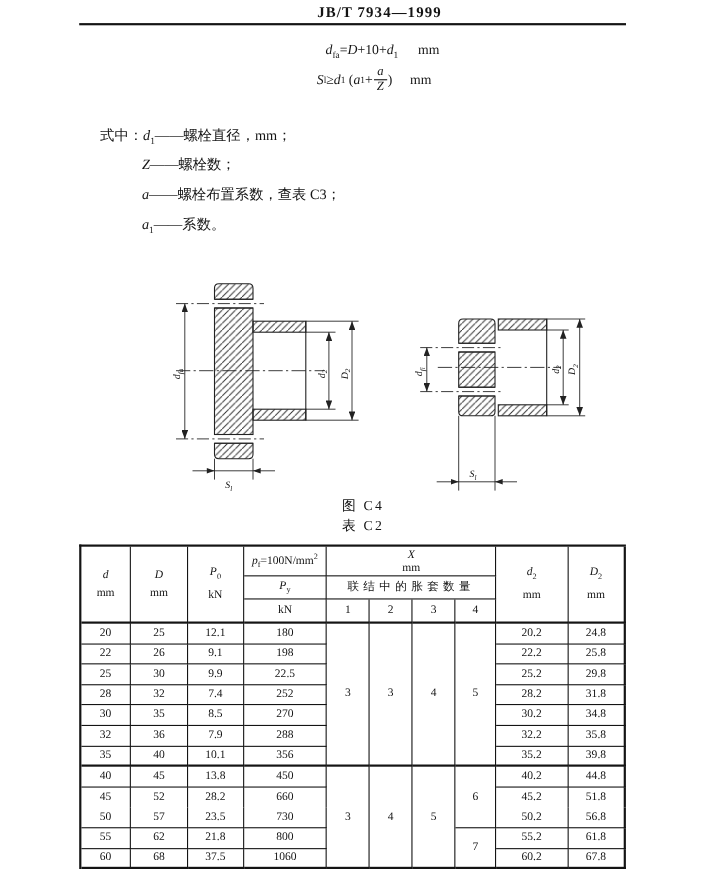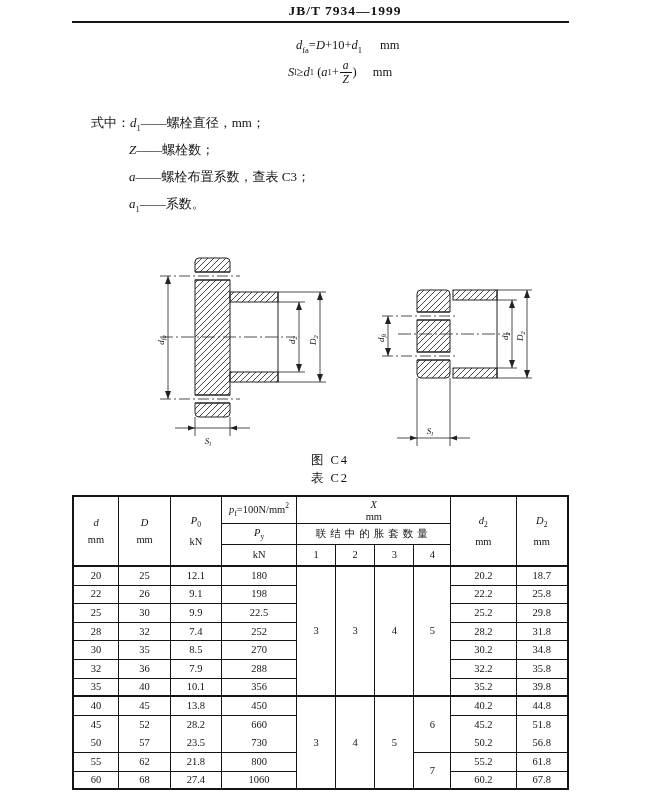--- a/index.html
+++ b/index.html
@@ -247,21 +247,21 @@
     <tr>
       <td>20</td>
       <td>25</td>
       <td>12.1</td>
       <td>180</td>
       <td rowspan="7" class="tb">3</td>
       <td rowspan="7" class="tb">3</td>
       <td rowspan="7" class="tb">4</td>
       <td rowspan="7" class="tb">5</td>
       <td>20.2</td>
-      <td class="tr2">18.7</td>
+      <td class="tr2">24.8</td>
     </tr>
     <tr>
       <td>22</td>
       <td>26</td>
       <td>9.1</td>
       <td>198</td>
       <td>22.2</td>
       <td class="tr2">25.8</td>
     </tr>
     <tr>
@@ -337,21 +337,21 @@
       <td>62</td>
       <td>21.8</td>
       <td>800</td>
       <td rowspan="2" class="tb">7</td>
       <td>55.2</td>
       <td class="tr2">61.8</td>
     </tr>
     <tr>
       <td class="tb">60</td>
       <td class="tb">68</td>
-      <td class="tb">27.4</td>
+      <td class="tb">37.5</td>
       <td class="tb">1060</td>
       <td class="tb">60.2</td>
       <td class="tb tr2">67.8</td>
     </tr>
   </tbody>
     </table>
 
 </div>
 
 </body></html>

